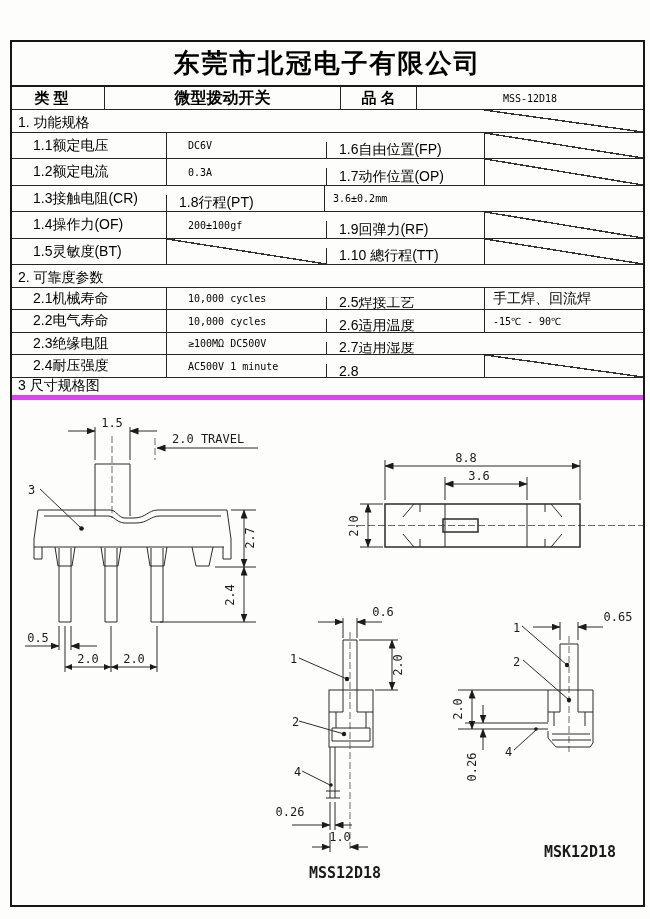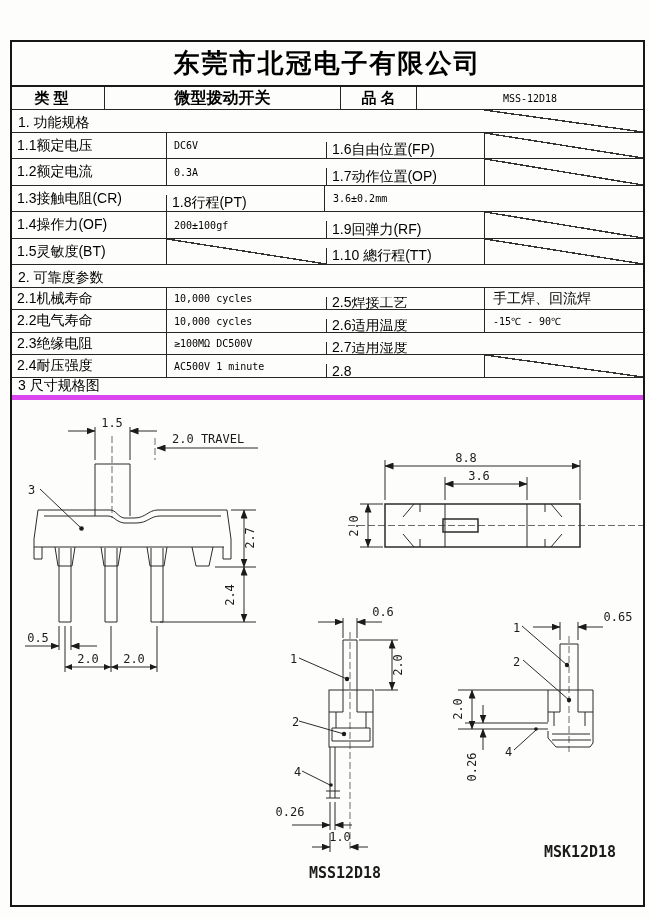--- a/index.html
+++ b/index.html
@@ -8,23 +8,23 @@
   .frame{position:absolute;left:10px;top:40px;width:635px;height:867px;
          border:2px solid #161616;box-sizing:border-box;background:#fdfdfc;}
   .row{display:flex;border-bottom:1px solid #262626;box-sizing:border-box;}
   .title-row{height:45px;border-bottom:2px solid #1a1a1a;align-items:center;justify-content:center;
              font-size:26px;font-weight:bold;letter-spacing:2px;}
   .type-row{height:23px;font-size:15px;}
   .sec-row{height:23px;font-size:14px;align-items:flex-end;padding-left:6px;position:relative;}
   .sec3-row{height:22px;border-bottom:5px solid #d946ef;}
   .c{display:flex;align-items:center;box-sizing:border-box;overflow:hidden;white-space:nowrap;}
   .bl{border-left:1px solid #262626;}
-  .c1{width:154px;padding-left:5px;}
-  .c2{width:160px;padding-left:7px;}
-  .c3{width:158px;padding-left:5px;margin-top:9px;}
+  .c1{width:154px;padding-left:21px;}
+  .c2{width:160px;padding-left:21px;}
+  .c3{width:158px;padding-left:12px;margin-top:9px;}
   .c4{flex:1;padding-left:8px;}
   .t1{width:79px;justify-content:center;font-weight:bold;}
   .t2{width:236px;justify-content:center;font-weight:bold;font-size:16px;margin-left:13px;}
   .t3{width:76px;justify-content:center;font-weight:bold;text-align:center;}
   .t4{flex:1;justify-content:center;}
   .lab{font-size:14px;}
   .mono{font-family:"DejaVu Sans Mono","Liberation Mono",monospace;font-size:10px;}
   .slash{background:linear-gradient(to top right,
          transparent calc(50% - 0.7px), #333 calc(50% - 0.7px),
          #333 calc(50% + 0.7px), transparent calc(50% + 0.7px));}

